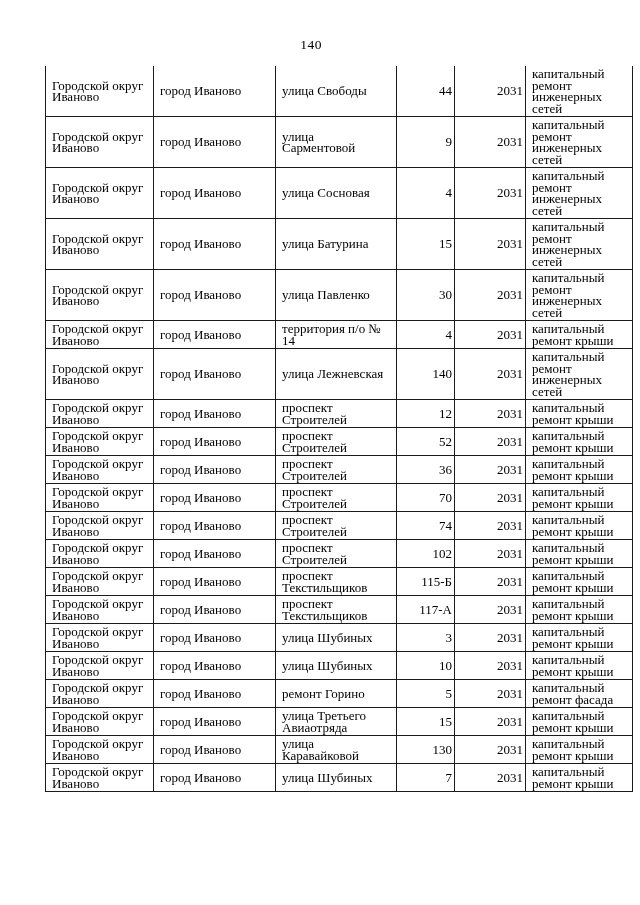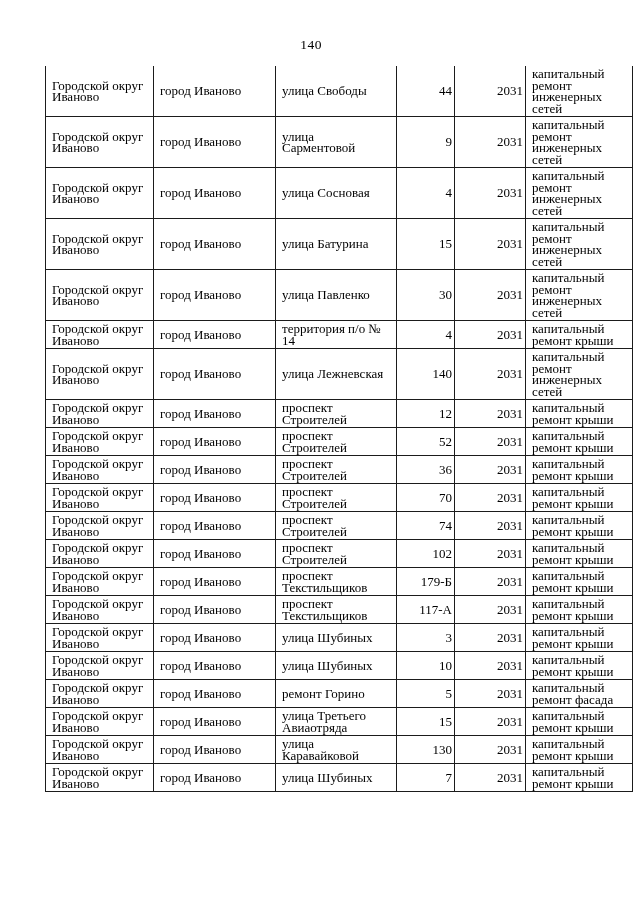--- a/index.html
+++ b/index.html
@@ -160,21 +160,21 @@
     <td>город Иваново</td>
     <td>проспект Строителей</td>
     <td class="center">102</td>
     <td class="center">2031</td>
     <td>капитальный ремонт крыши</td>
   </tr>
       <tr>
     <td>Городской округ Иваново</td>
     <td>город Иваново</td>
     <td>проспект Текстильщиков</td>
-    <td class="center">179-Б</td>
+    <td class="center">115-Б</td>
     <td class="center">2031</td>
     <td>капитальный ремонт крыши</td>
   </tr>
       <tr>
     <td>Городской округ Иваново</td>
     <td>город Иваново</td>
     <td>проспект Текстильщиков</td>
     <td class="center">117-А</td>
     <td class="center">2031</td>
     <td>капитальный ремонт крыши</td>

